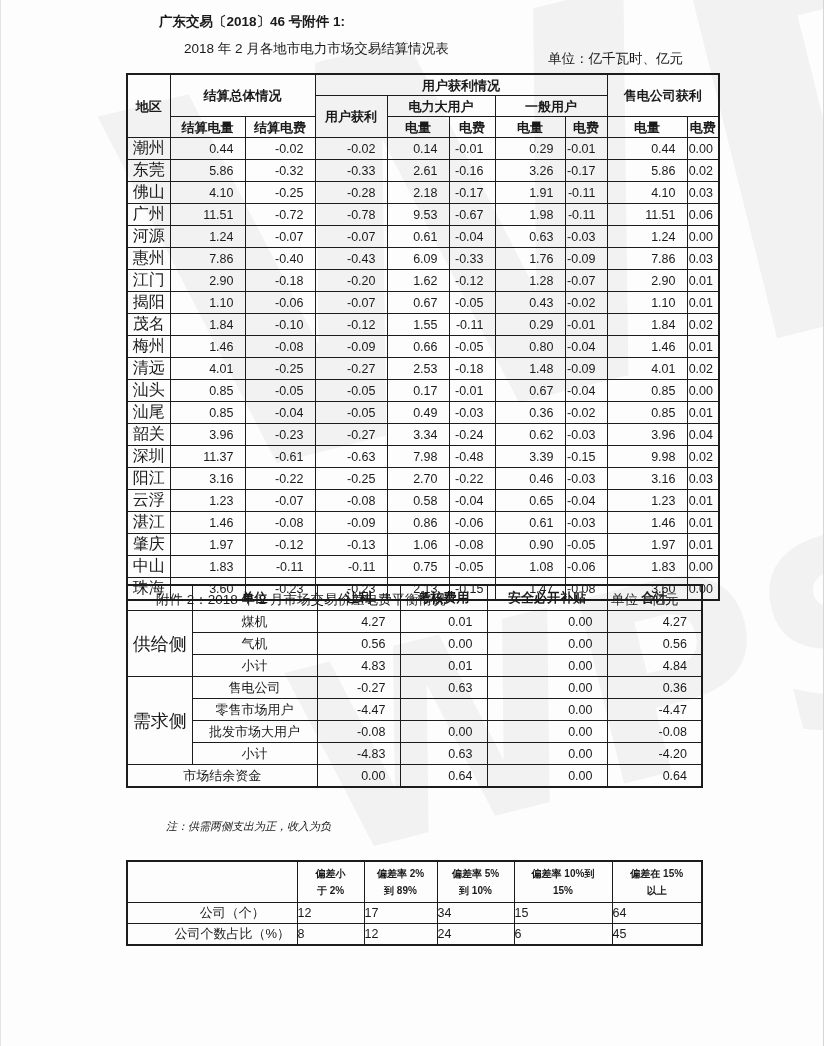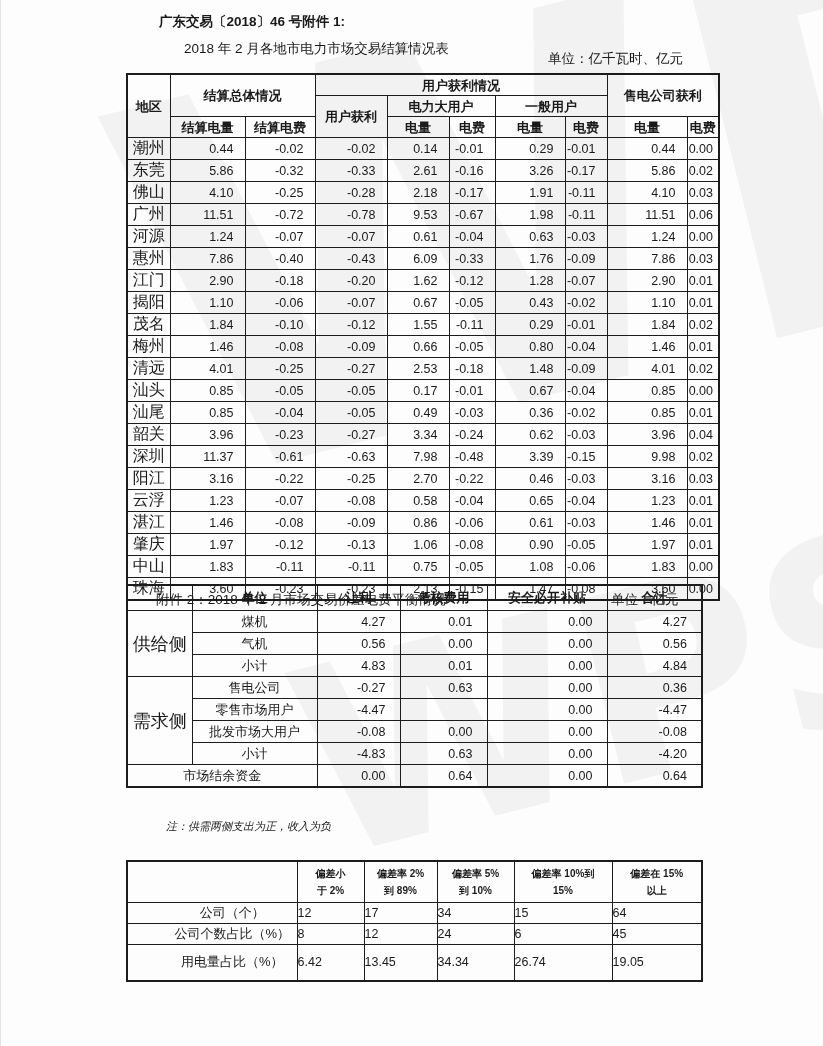--- a/index.html
+++ b/index.html
@@ -488,24 +488,16 @@
         <td>64</td>
       </tr>
       <tr>
         <th>公司个数占比（%）</th>
         <td>8</td>
         <td>12</td>
         <td>24</td>
         <td>6</td>
         <td>45</td>
       </tr>
-      <tr class="tall">
-        <th>用电量占比（%）</th>
-        <td>6.42</td>
-        <td>13.45</td>
-        <td>34.34</td>
-        <td>26.74</td>
-        <td>19.05</td>
-      </tr>
     </tbody>
   </table>
 
 </div>
 
 </body></html>

